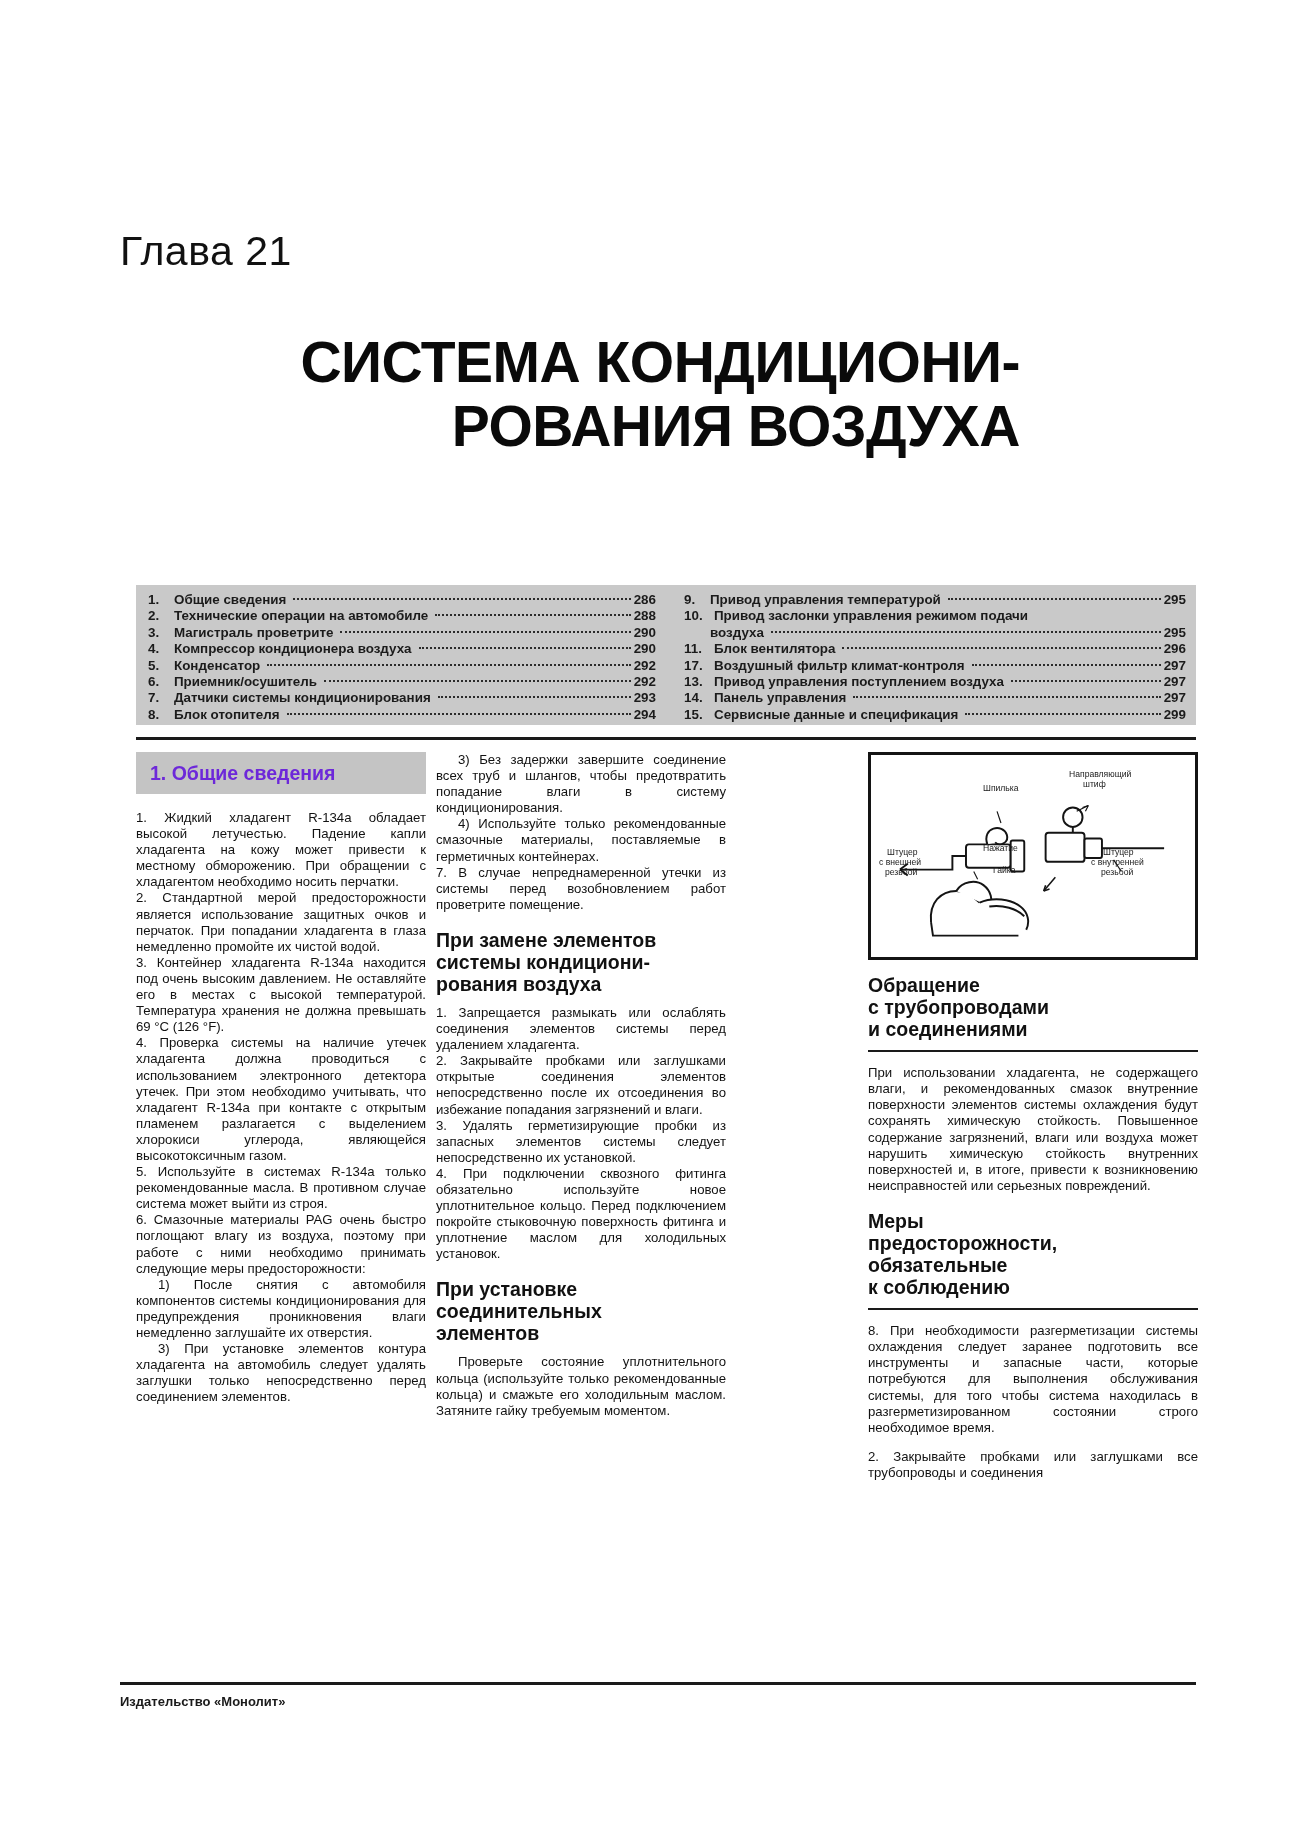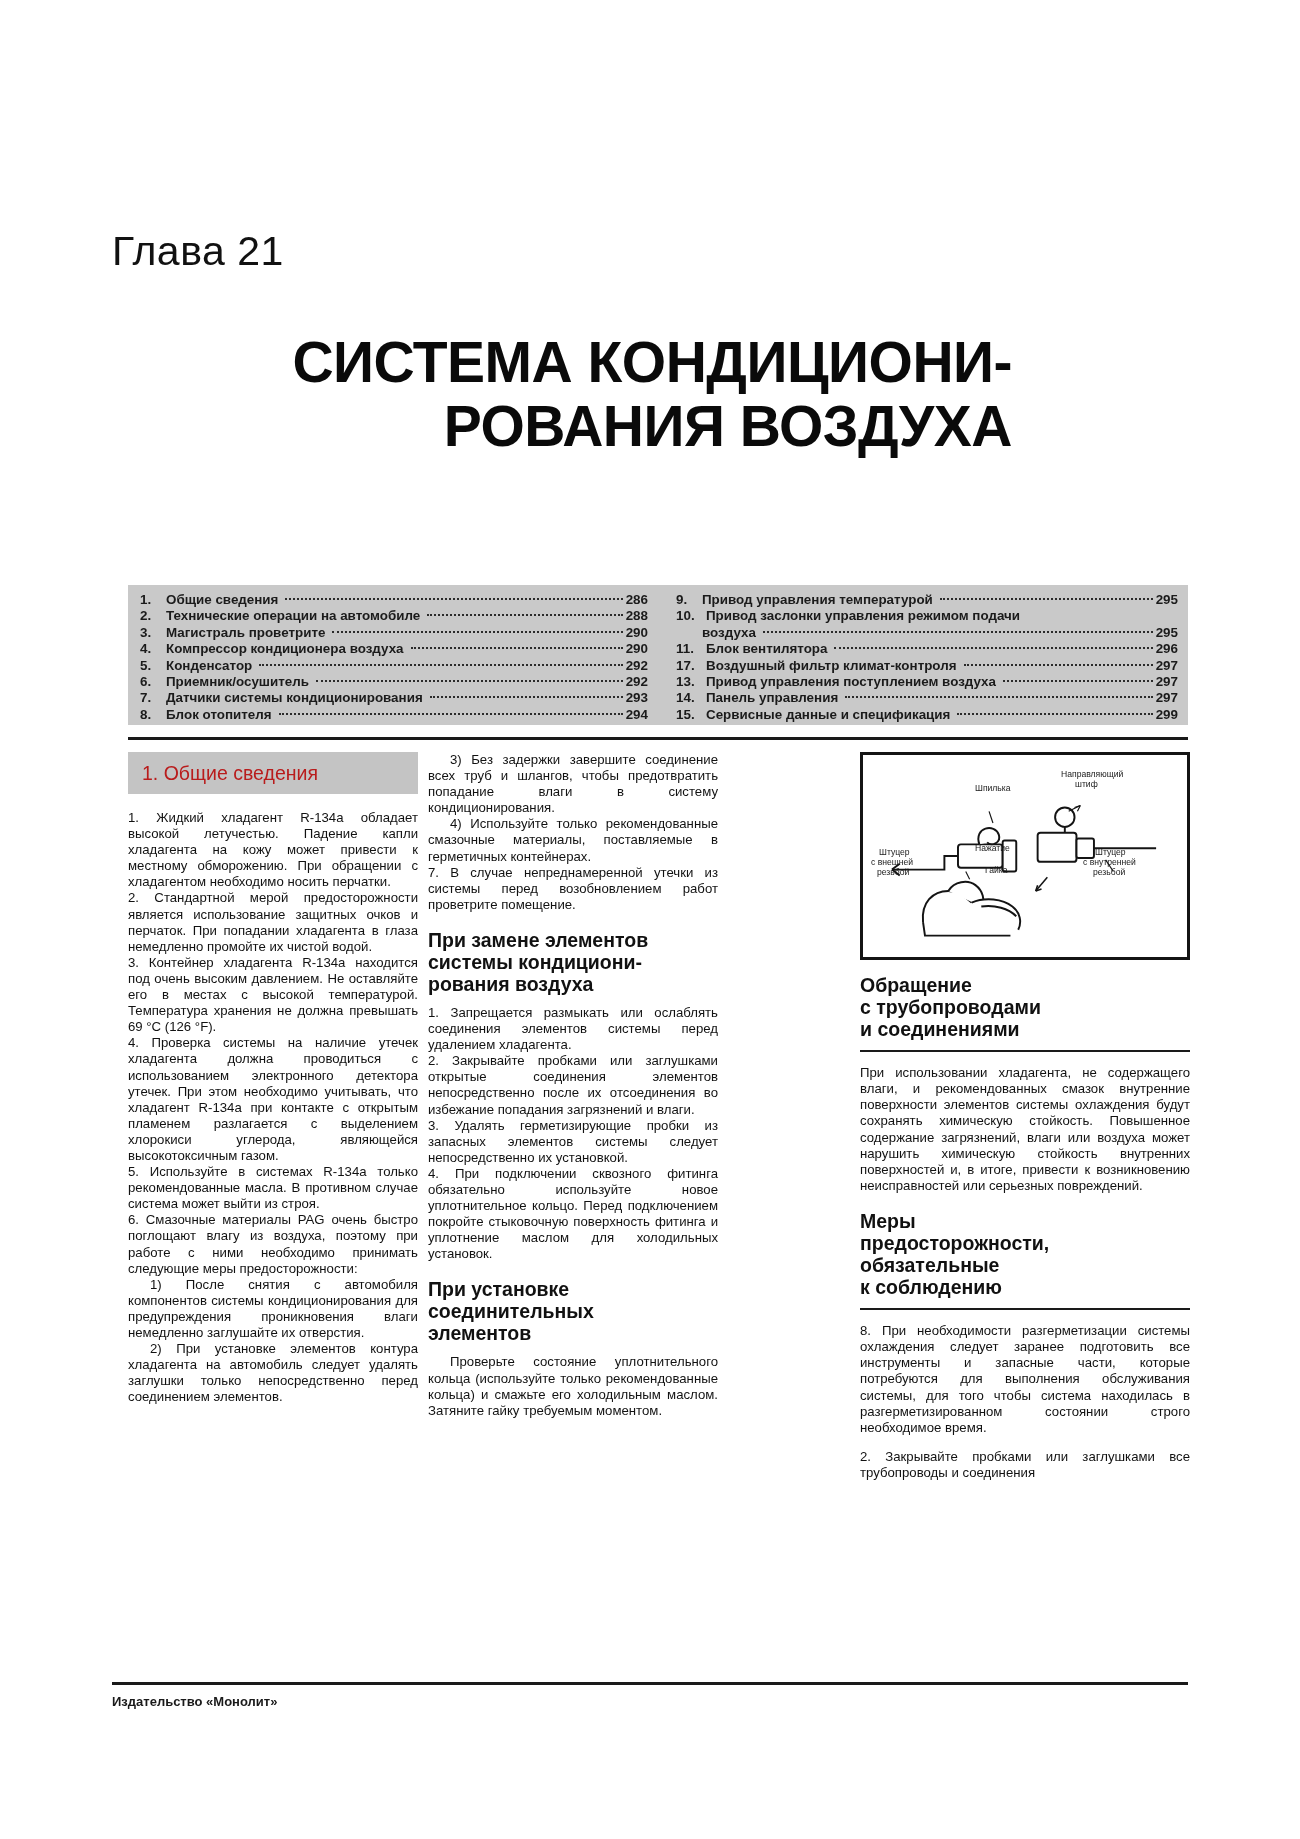--- a/index.html
+++ b/index.html
@@ -11,21 +11,21 @@
     width: 1300px;
     height: 1839px;
     position: relative;
     font-family: "Liberation Sans", sans-serif;
     color: #111111;
     overflow: hidden;
   }
 
   .page {
     position: absolute;
-    left: 0; top: 0;
+    left: 8px; top: 0;
     width: 1036px;
     height: 1839px;
     background: #fff;
   }
 
   
   .chapter-label {
     position: absolute;
     left: 112px;
     top: 228px;
@@ -150,22 +150,22 @@
 
   
   .section-banner {
     background: #c4c4c4;
     height: 42px;
     display: flex;
     align-items: center;
     padding-left: 14px;
     box-sizing: border-box;
     font-size: 19.5px;
-    font-weight: 400;
-    color: #b91c1c;
+    font-weight: 700;
+    color: #6d28d9;
     margin-bottom: 16px;
   }
 
   .subhead {
     font-size: 19.5px;
     font-weight: 700;
     line-height: 22px;
     color: #111;
     margin: 16px 0 10px 0;
   }
@@ -338,21 +338,21 @@
 
     <div class="col c1">
       <div class="section-banner">1. Общие сведения</div>
       <p>1. Жидкий хладагент R-134а обладает высокой летучестью. Падение капли хладагента на кожу может привести к местному обморожению. При обращении с хладагентом необходимо носить перчатки.</p>
       <p>2. Стандартной мерой предосторожности является использование защитных очков и перчаток. При попадании хладагента в глаза немедленно промойте их чистой водой.</p>
       <p>3. Контейнер хладагента R-134а находится под очень высоким давлением. Не оставляйте его в местах с высокой температурой. Температура хранения не должна превышать 69 °C (126 °F).</p>
       <p>4. Проверка системы на наличие утечек хладагента должна проводиться с использованием электронного детектора утечек. При этом необходимо учитывать, что хладагент R-134а при контакте с открытым пламенем разлагается с выделением хлорокиси углерода, являющейся высокотоксичным газом.</p>
       <p>5. Используйте в системах R-134а только рекомендованные масла. В противном случае система может выйти из строя.</p>
       <p>6. Смазочные материалы PAG очень быстро поглощают влагу из воздуха, поэтому при работе с ними необходимо принимать следующие меры предосторожности:</p>
       <p class="ind">1) После снятия с автомобиля компонентов системы кондиционирования для предупреждения проникновения влаги немедленно заглушайте их отверстия.</p>
-      <p class="ind">2) При установке элементов контура хладагента на автомобиль следует удалять заглушки только непосредственно перед соединением элементов.</p>
+      <p class="ind">3) При установке элементов контура хладагента на автомобиль следует удалять заглушки только непосредственно перед соединением элементов.</p>
     </div>
 
     <div class="col c2">
       <p class="ind">3) Без задержки завершите соединение всех труб и шлангов, чтобы предотвратить попадание влаги в систему кондиционирования.</p>
       <p class="ind">4) Используйте только рекомендованные смазочные материалы, поставляемые в герметичных контейнерах.</p>
       <p>7. В случае непреднамеренной утечки из системы перед возобновлением работ проветрите помещение.</p>
 
       <div class="subhead">
         <span class="line">При замене элементов</span>
         <span class="line">системы кондициони-</span>

